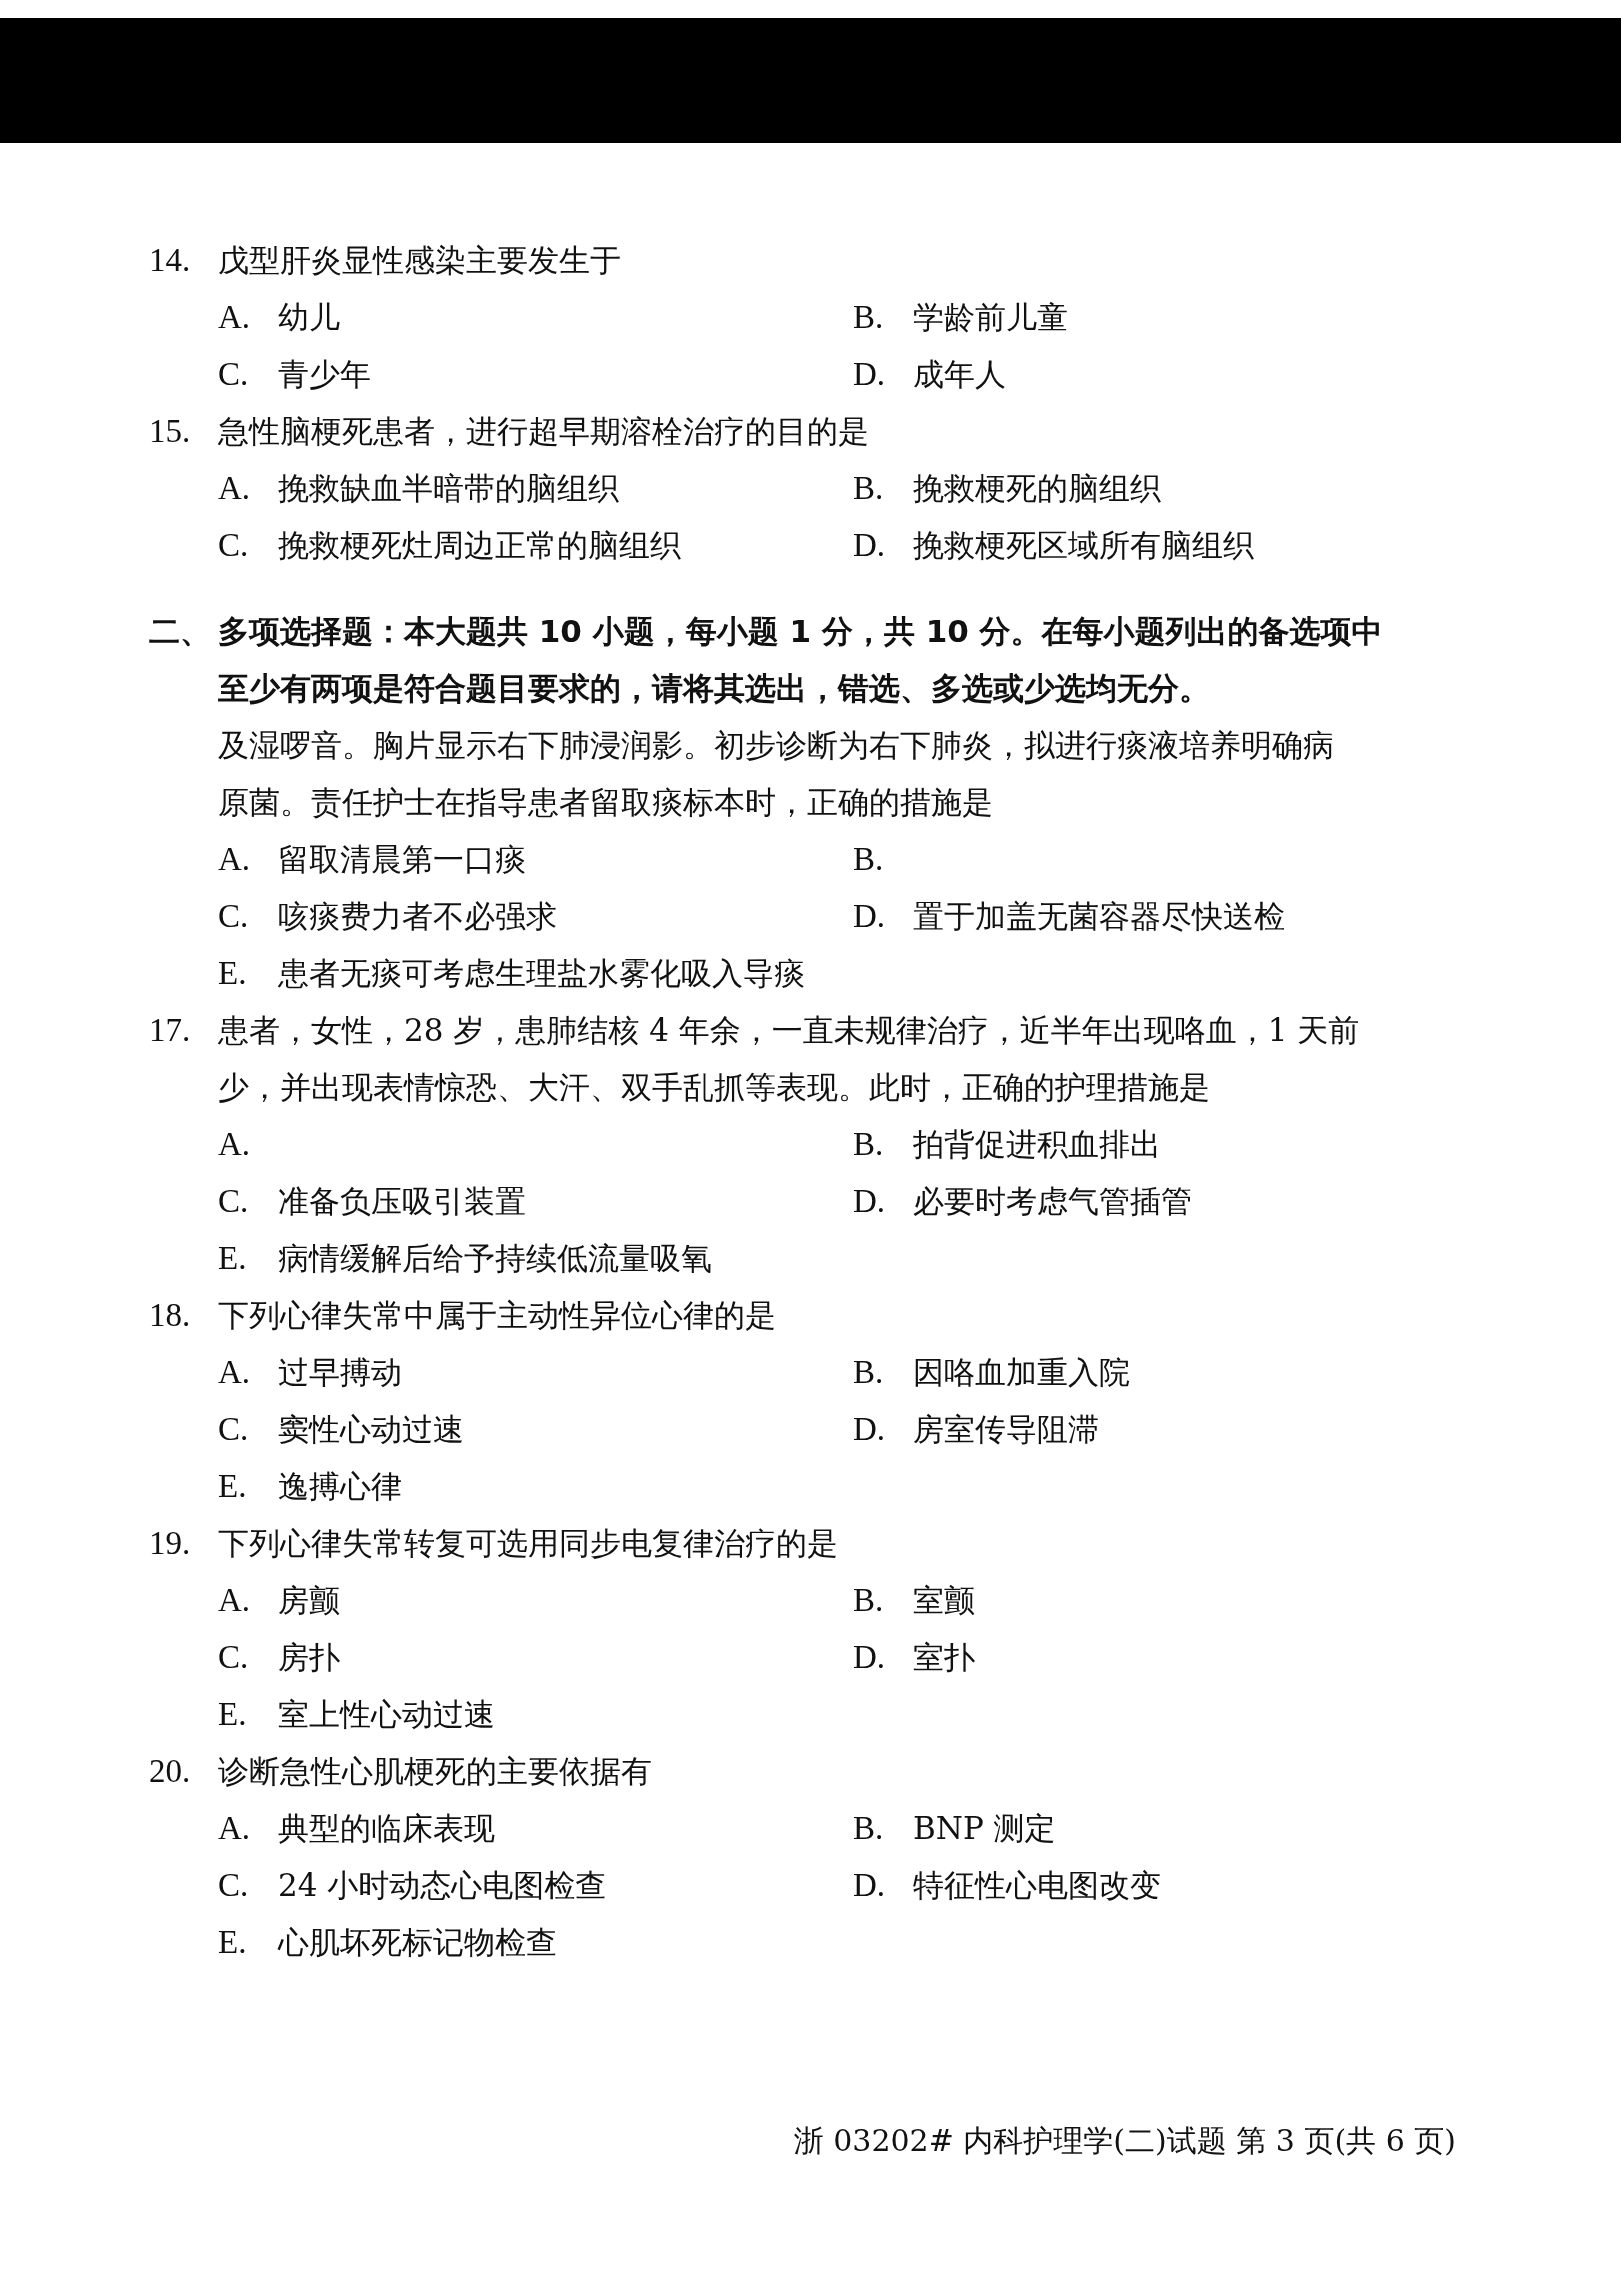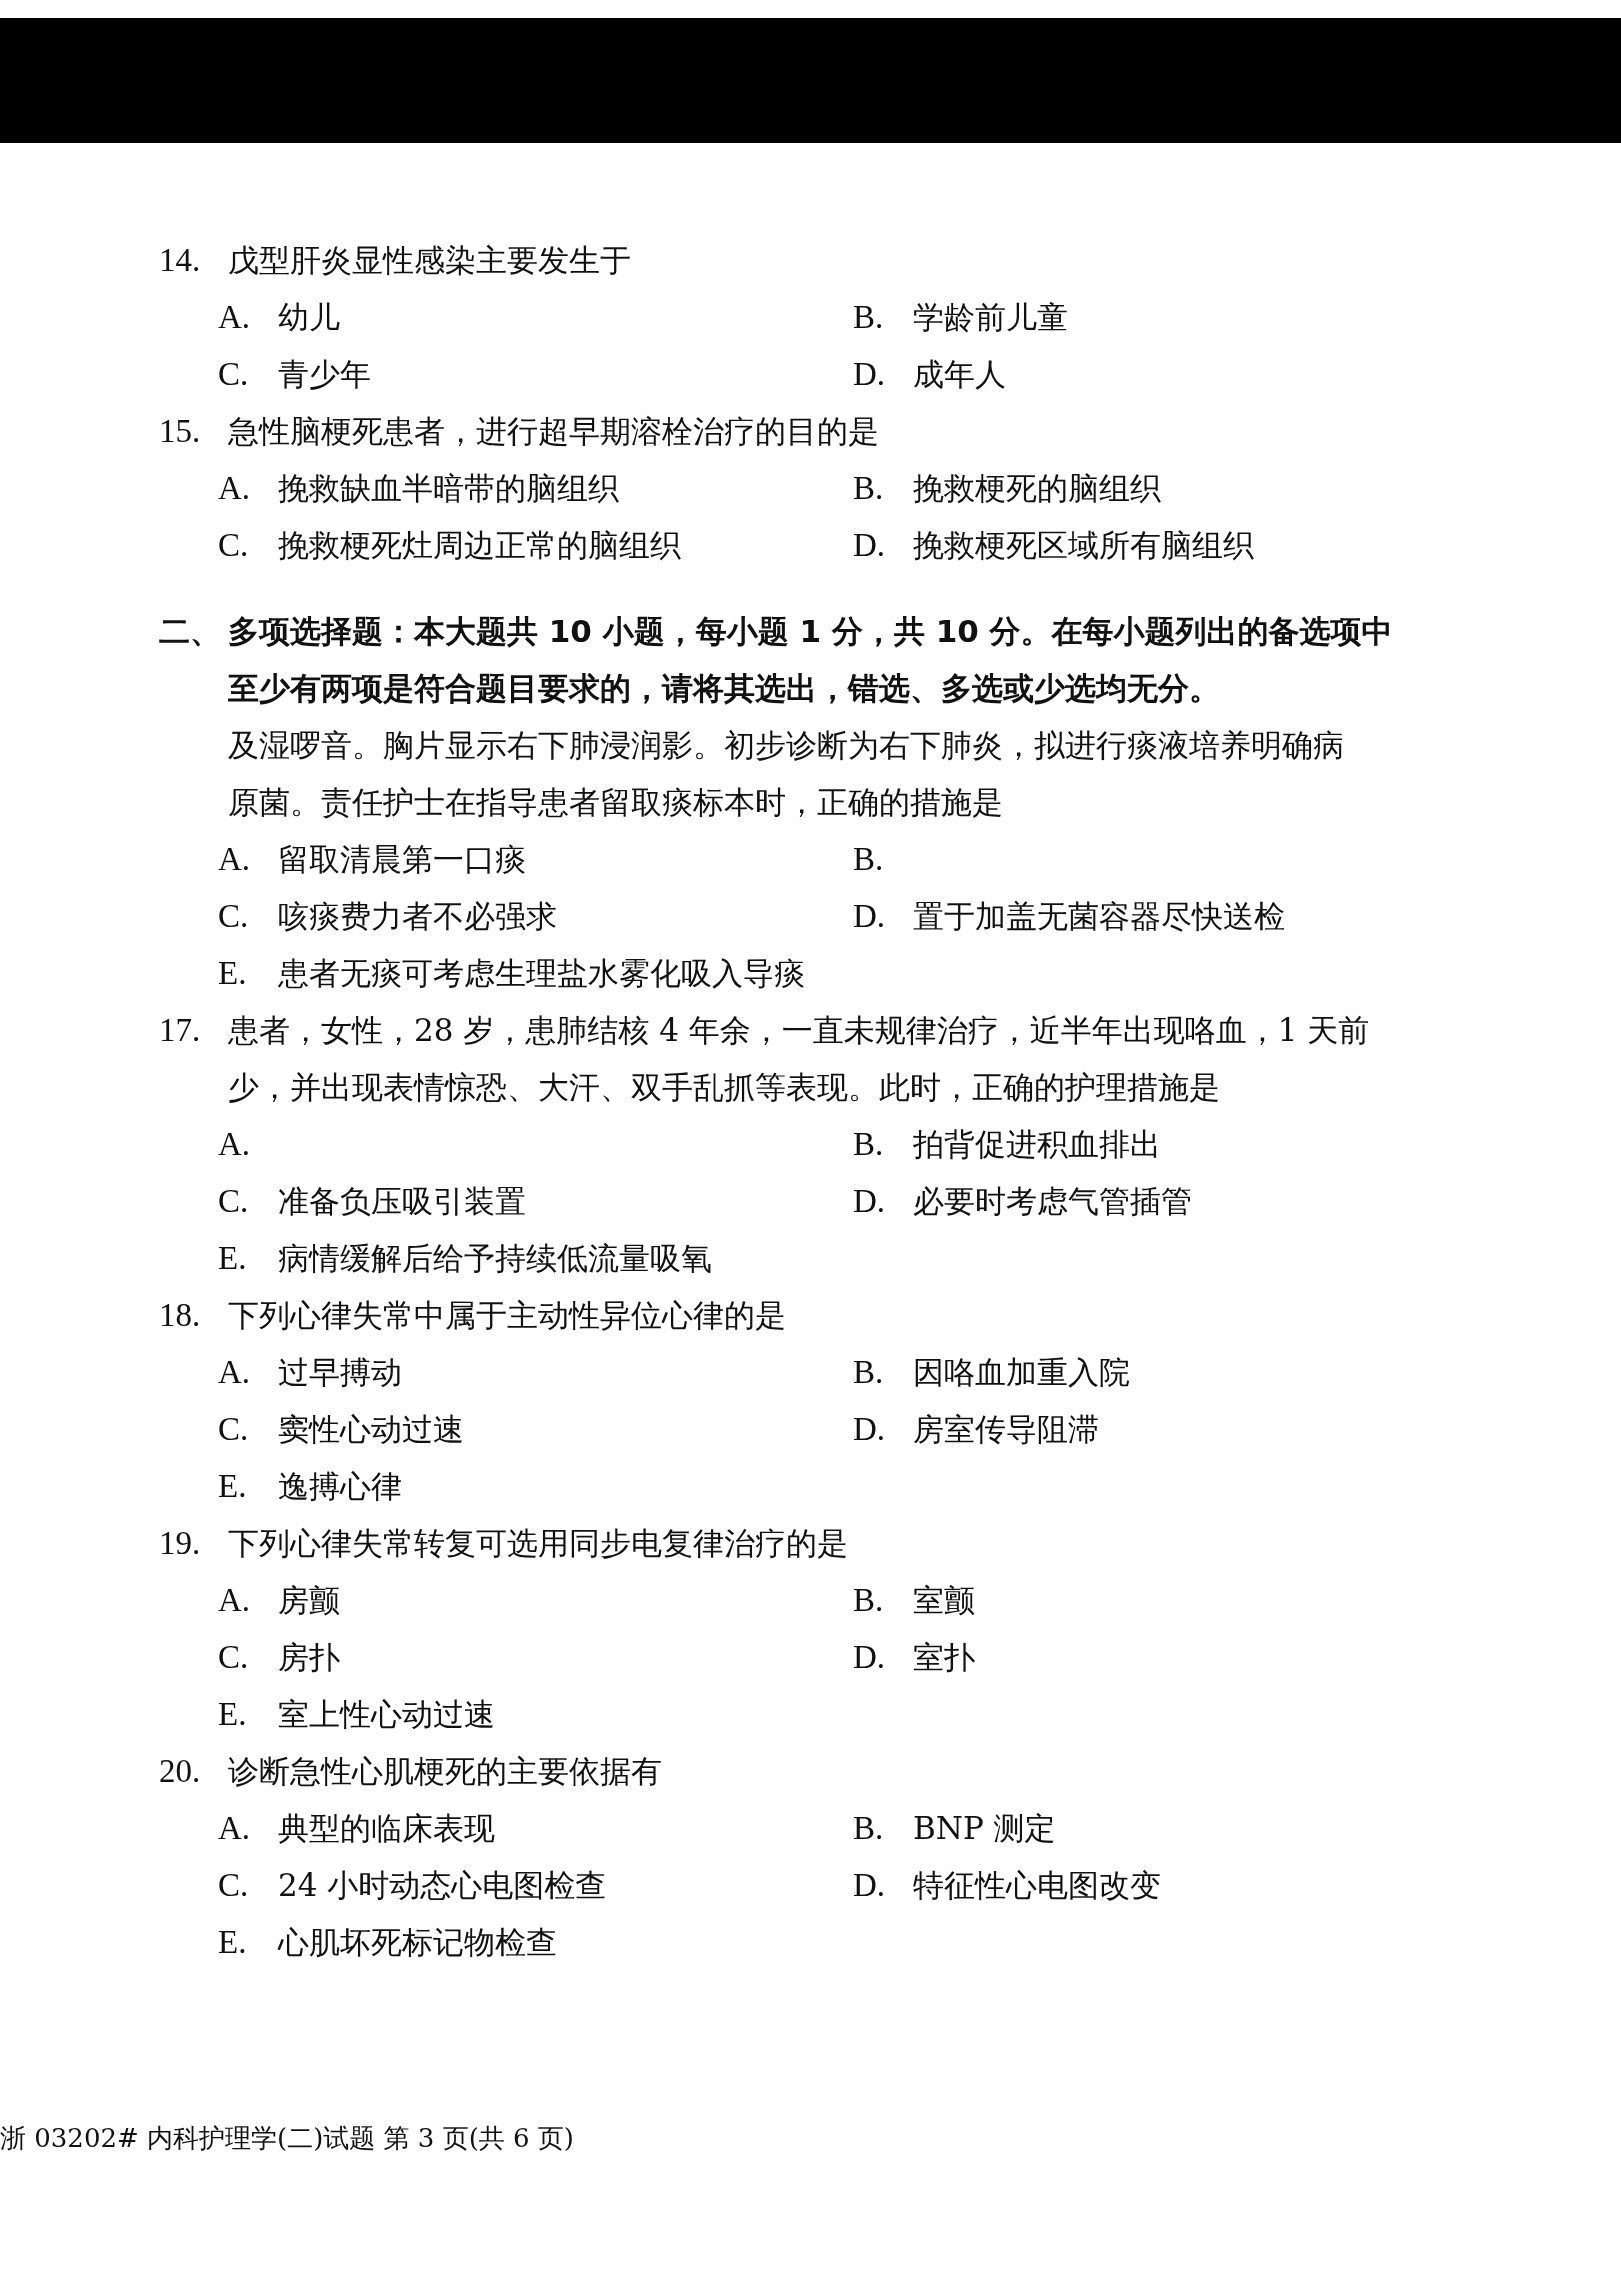--- a/index.html
+++ b/index.html
@@ -9,39 +9,39 @@
     color: #111111;
   }
   .top-bar {
     position: absolute; left: 0; top: 17.7px; width: 1622px; height: 125px;
     background: #000000;
   }
   .content {
     position: absolute; left: 149px; top: 232px; width: 1349px;
   }
   .line {
-    height: 57px; line-height: 57px; font-size: 31px; white-space: nowrap; margin-left: 10px;
+    height: 57px; line-height: 57px; font-size: 31px; white-space: nowrap;
   }
   .q-line { display: flex; }
   .q-num { width: 69px; flex: none; font-family: "Liberation Serif", serif; font-size: 33px; }
   .q-text { flex: 1; white-space: normal; }
   .q-cont { padding-left: 69px; }
   .opts { display: flex; flex-wrap: wrap; padding-left: 69px; }
   .opt { height: 57px; line-height: 57px; font-size: 31px; white-space: nowrap; display: flex; }
   .opt.col { width: 635px; }
   .opt.full { width: 1270px; }
   .opt-letter { font-family: "Liberation Serif", serif; font-size: 33px; width: 60px; flex: none; }
   .section {
     margin-top: 29px; font-weight: bold; font-family: "DejaVu Sans", "Liberation Sans", sans-serif;
   }
   .section .line { font-size: 31px; }
   .section-num { width: 69px; flex: none; }
   .footer {
-    position: absolute; left: 0; width: 1456px; top: 2121px; text-align: left;
-    font-size: 26px; letter-spacing: 0px;
+    position: absolute; left: 0; width: 1456px; top: 2121px; text-align: right;
+    font-size: 30px; letter-spacing: 0px;
   }
 </style>
 </head>
 <body>
 
 <div class="top-bar"></div>
 
 <div class="content">
 
   <div>

